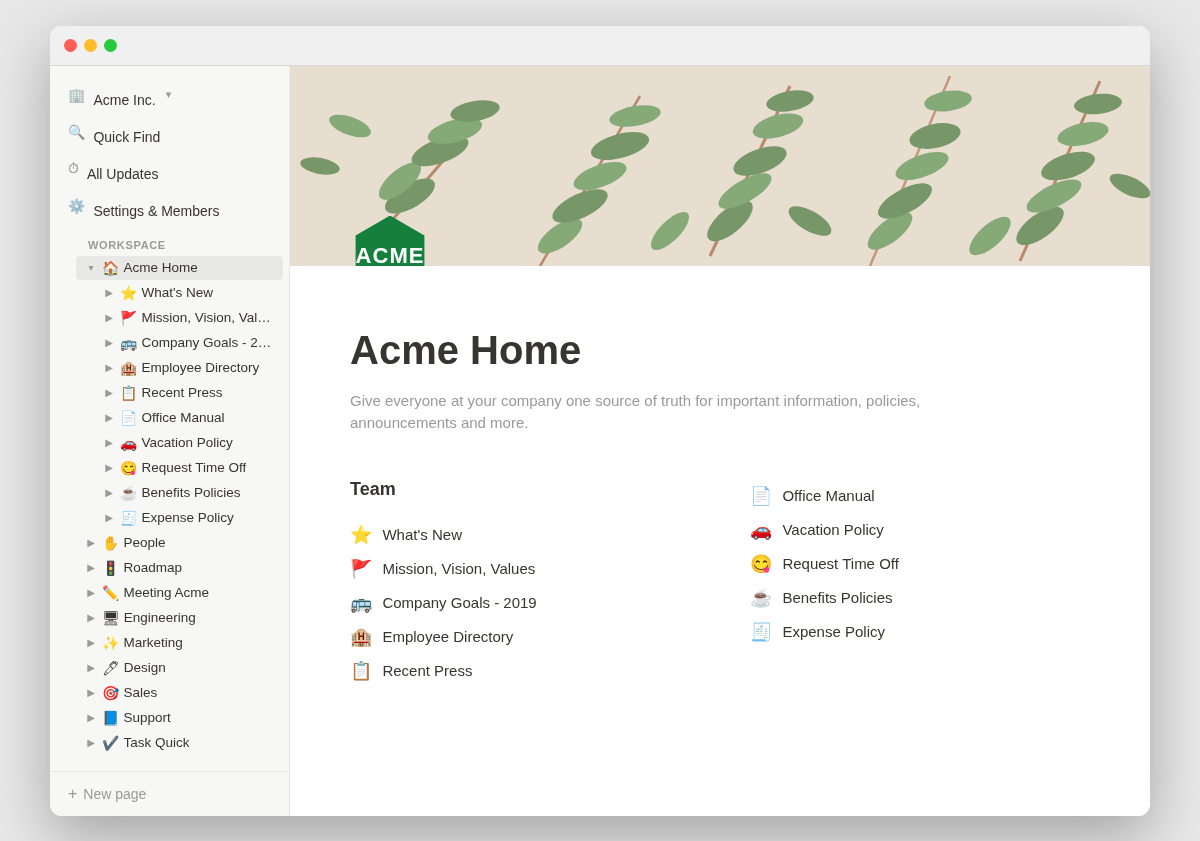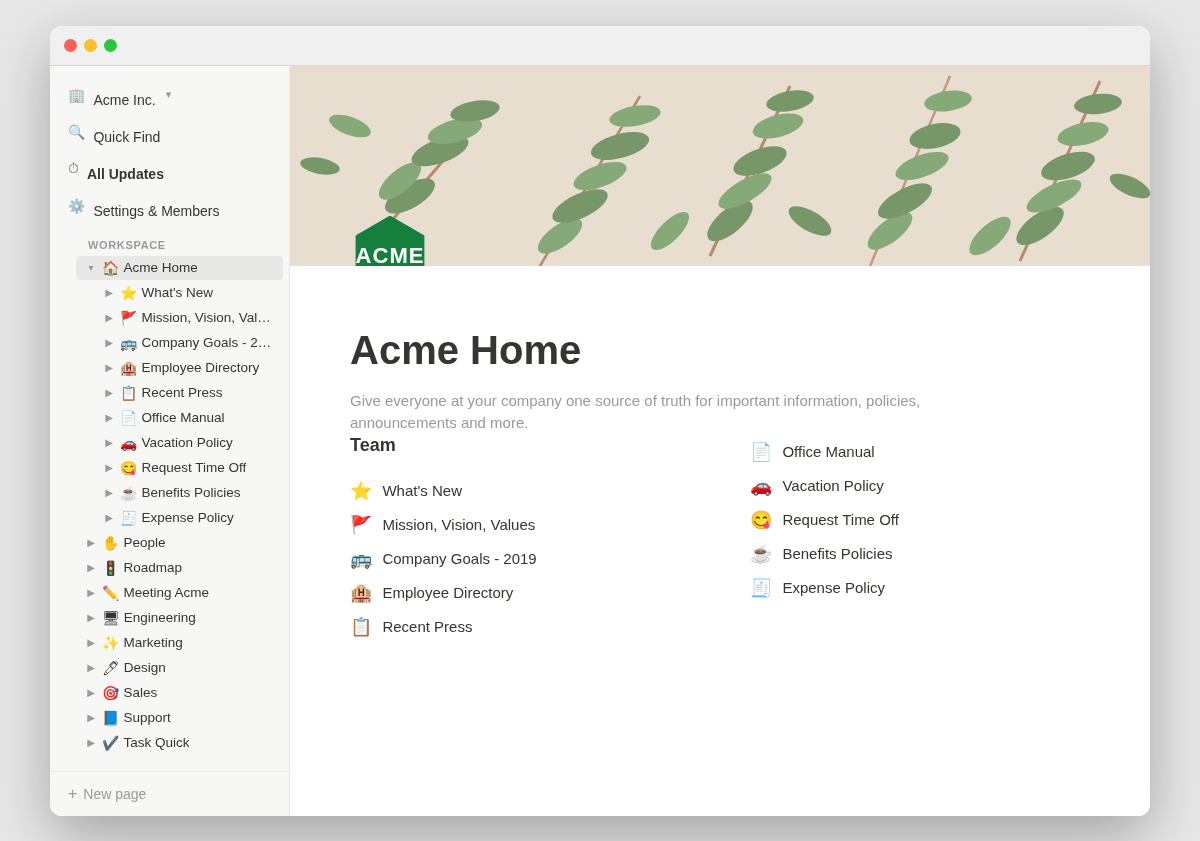--- a/index.html
+++ b/index.html
@@ -189,28 +189,30 @@
       font-size: 40px;
       font-weight: 700;
       color: #37352f;
       margin-bottom: 16px;
       line-height: 1.2;
     }
     .page-description {
       font-size: 15px;
       color: #9a9a9a;
       line-height: 1.5;
+      margin-bottom: 36px;
       max-width: 580px;
     }
     .columns {
       display: flex;
       gap: 60px;
     }
     .column {
       flex: 1;
+      margin-top: 8px;
     }
     .column-title {
       font-size: 18px;
       font-weight: 700;
       color: #37352f;
       margin-bottom: 18px;
     }
     .content-link {
       display: flex;
       align-items: center;
@@ -250,21 +252,21 @@
           <span style="font-size:11px;color:#9a9a9a;margin-left:2px;">▾</span>
         </div>
 
         <div class="sidebar-item">
           <span class="sidebar-icon">🔍</span>
           <span class="sidebar-label">Quick Find</span>
         </div>
 
         <div class="sidebar-item">
           <span class="sidebar-icon">⏱</span>
-          <span class="sidebar-label" style="font-weight:700;">All Updates</span>
+          <span class="sidebar-label" style="font-weight:400;">All Updates</span>
         </div>
 
         <div class="sidebar-item">
           <span class="sidebar-icon">⚙️</span>
           <span class="sidebar-label">Settings &amp; Members</span>
         </div>
       </div>
 
       <div class="sidebar-workspace">
         <div class="sidebar-section-label">WORKSPACE</div>

